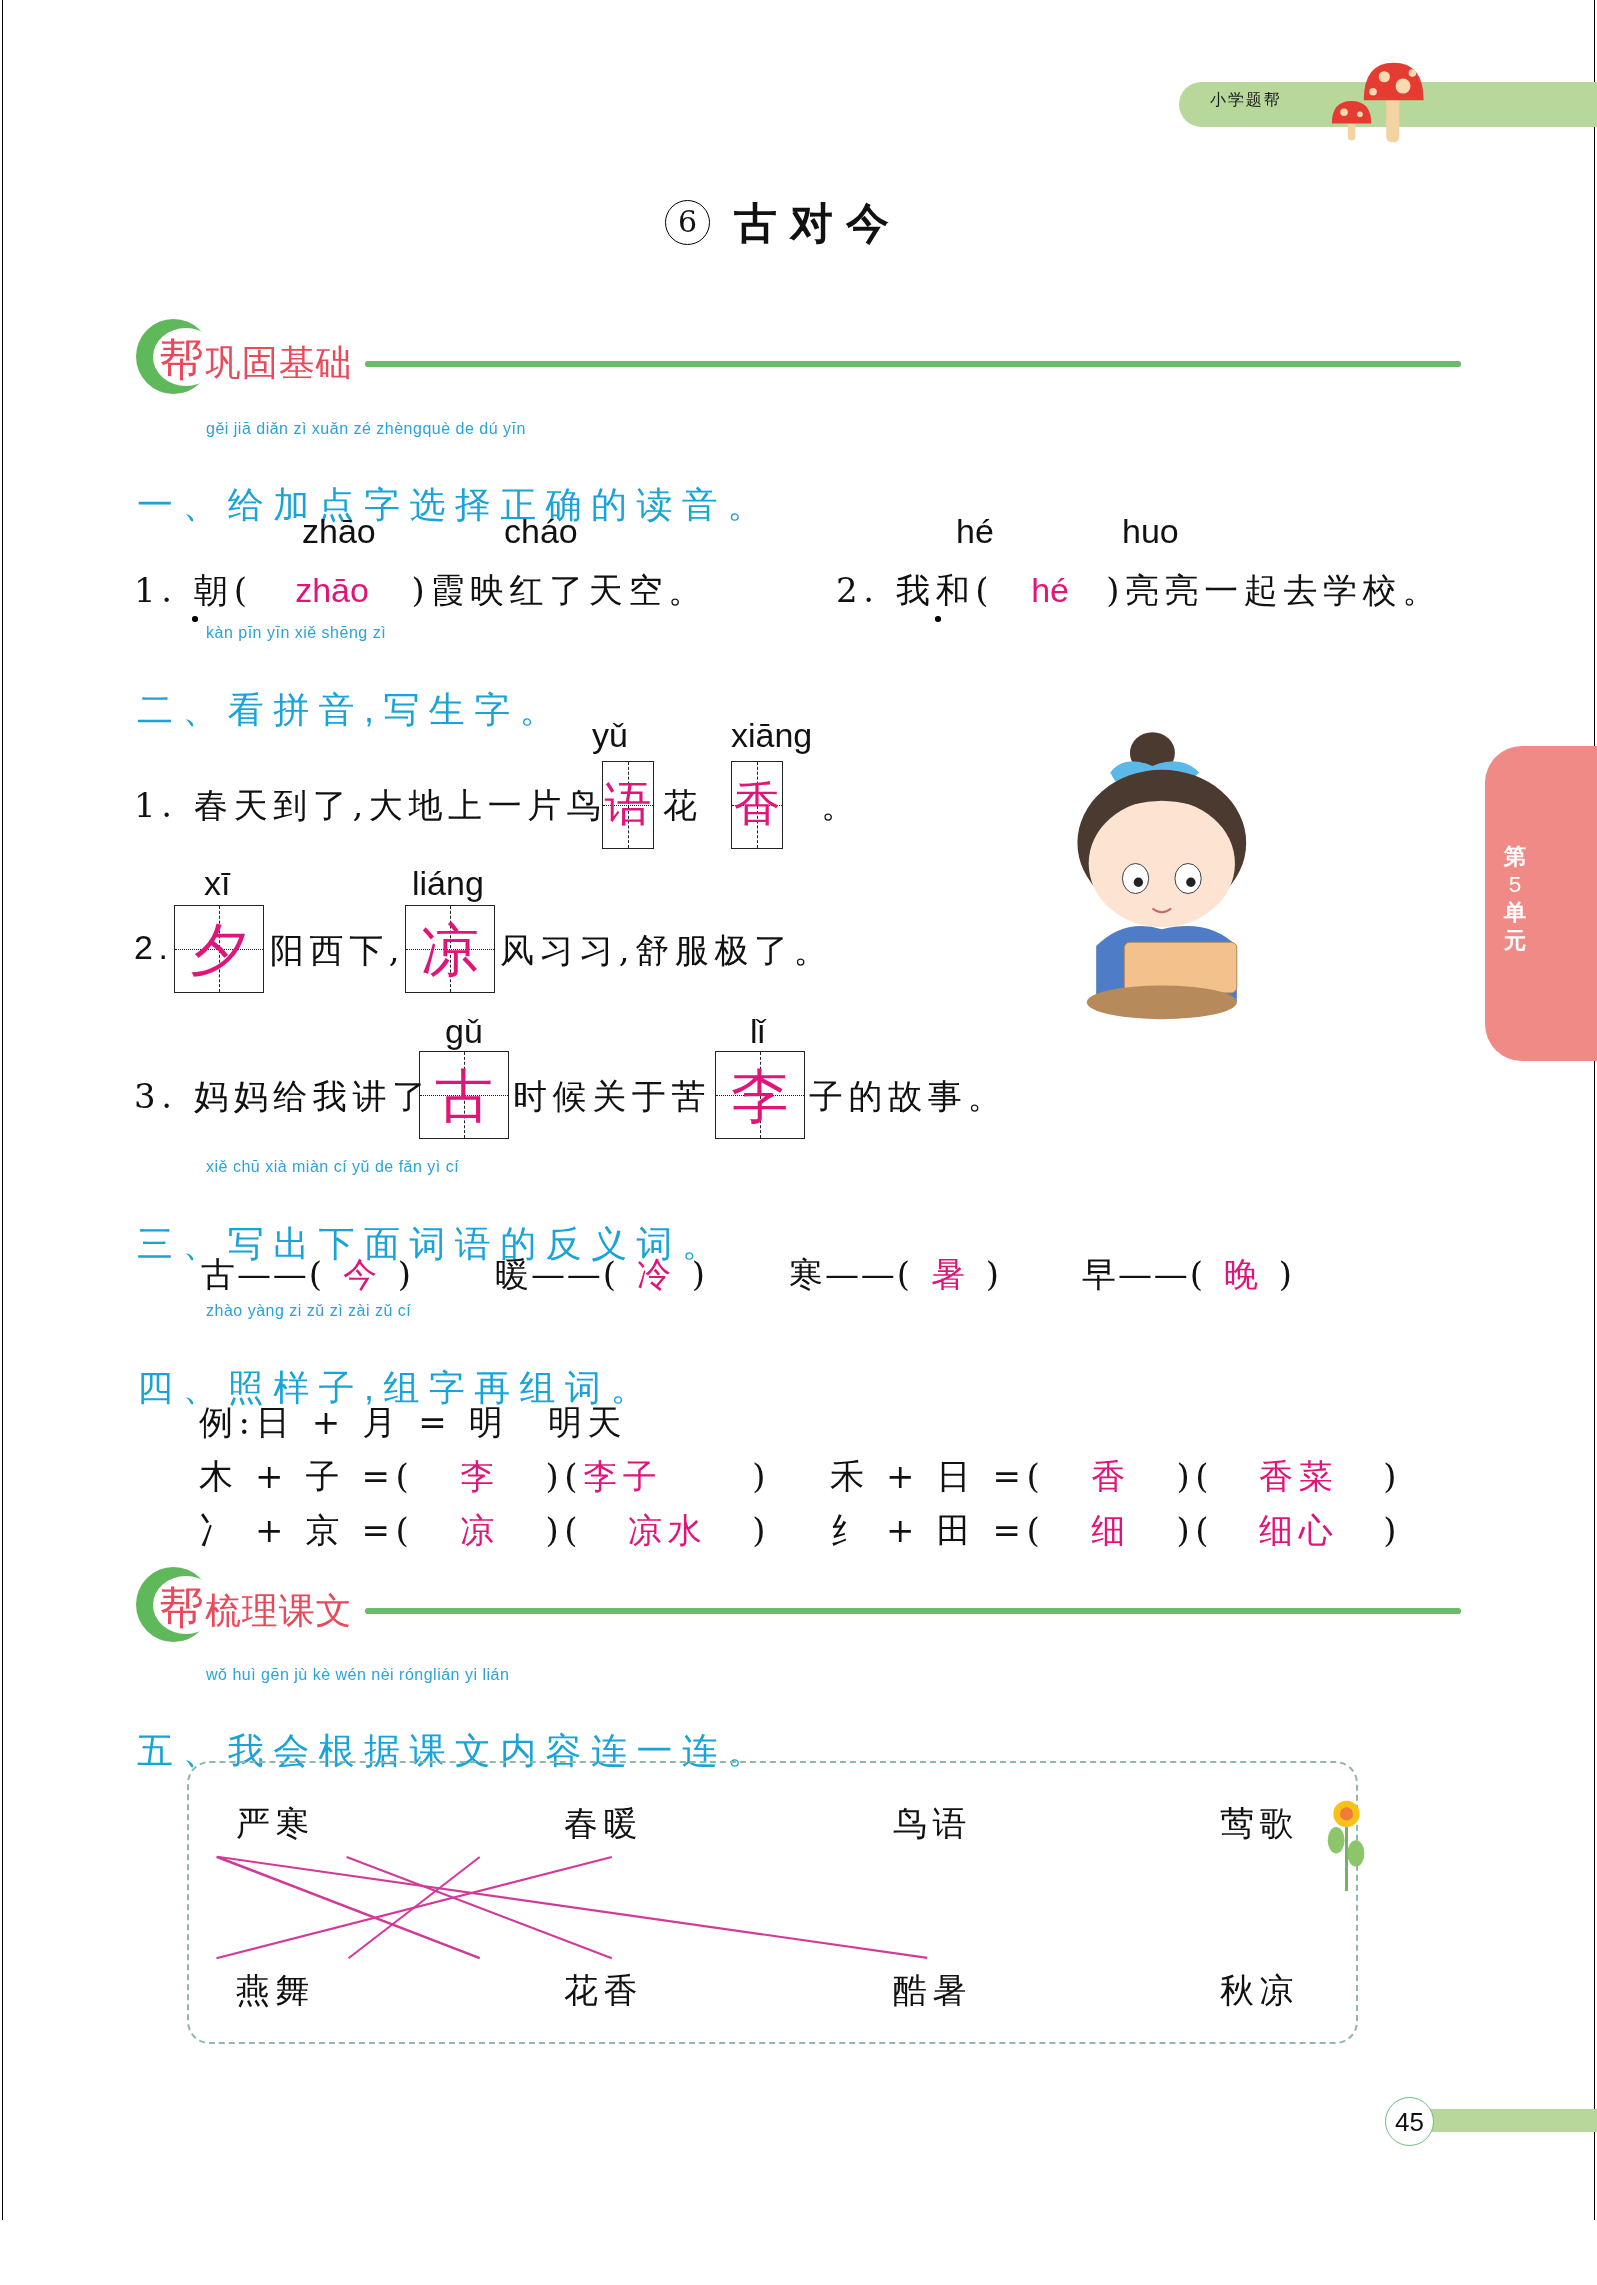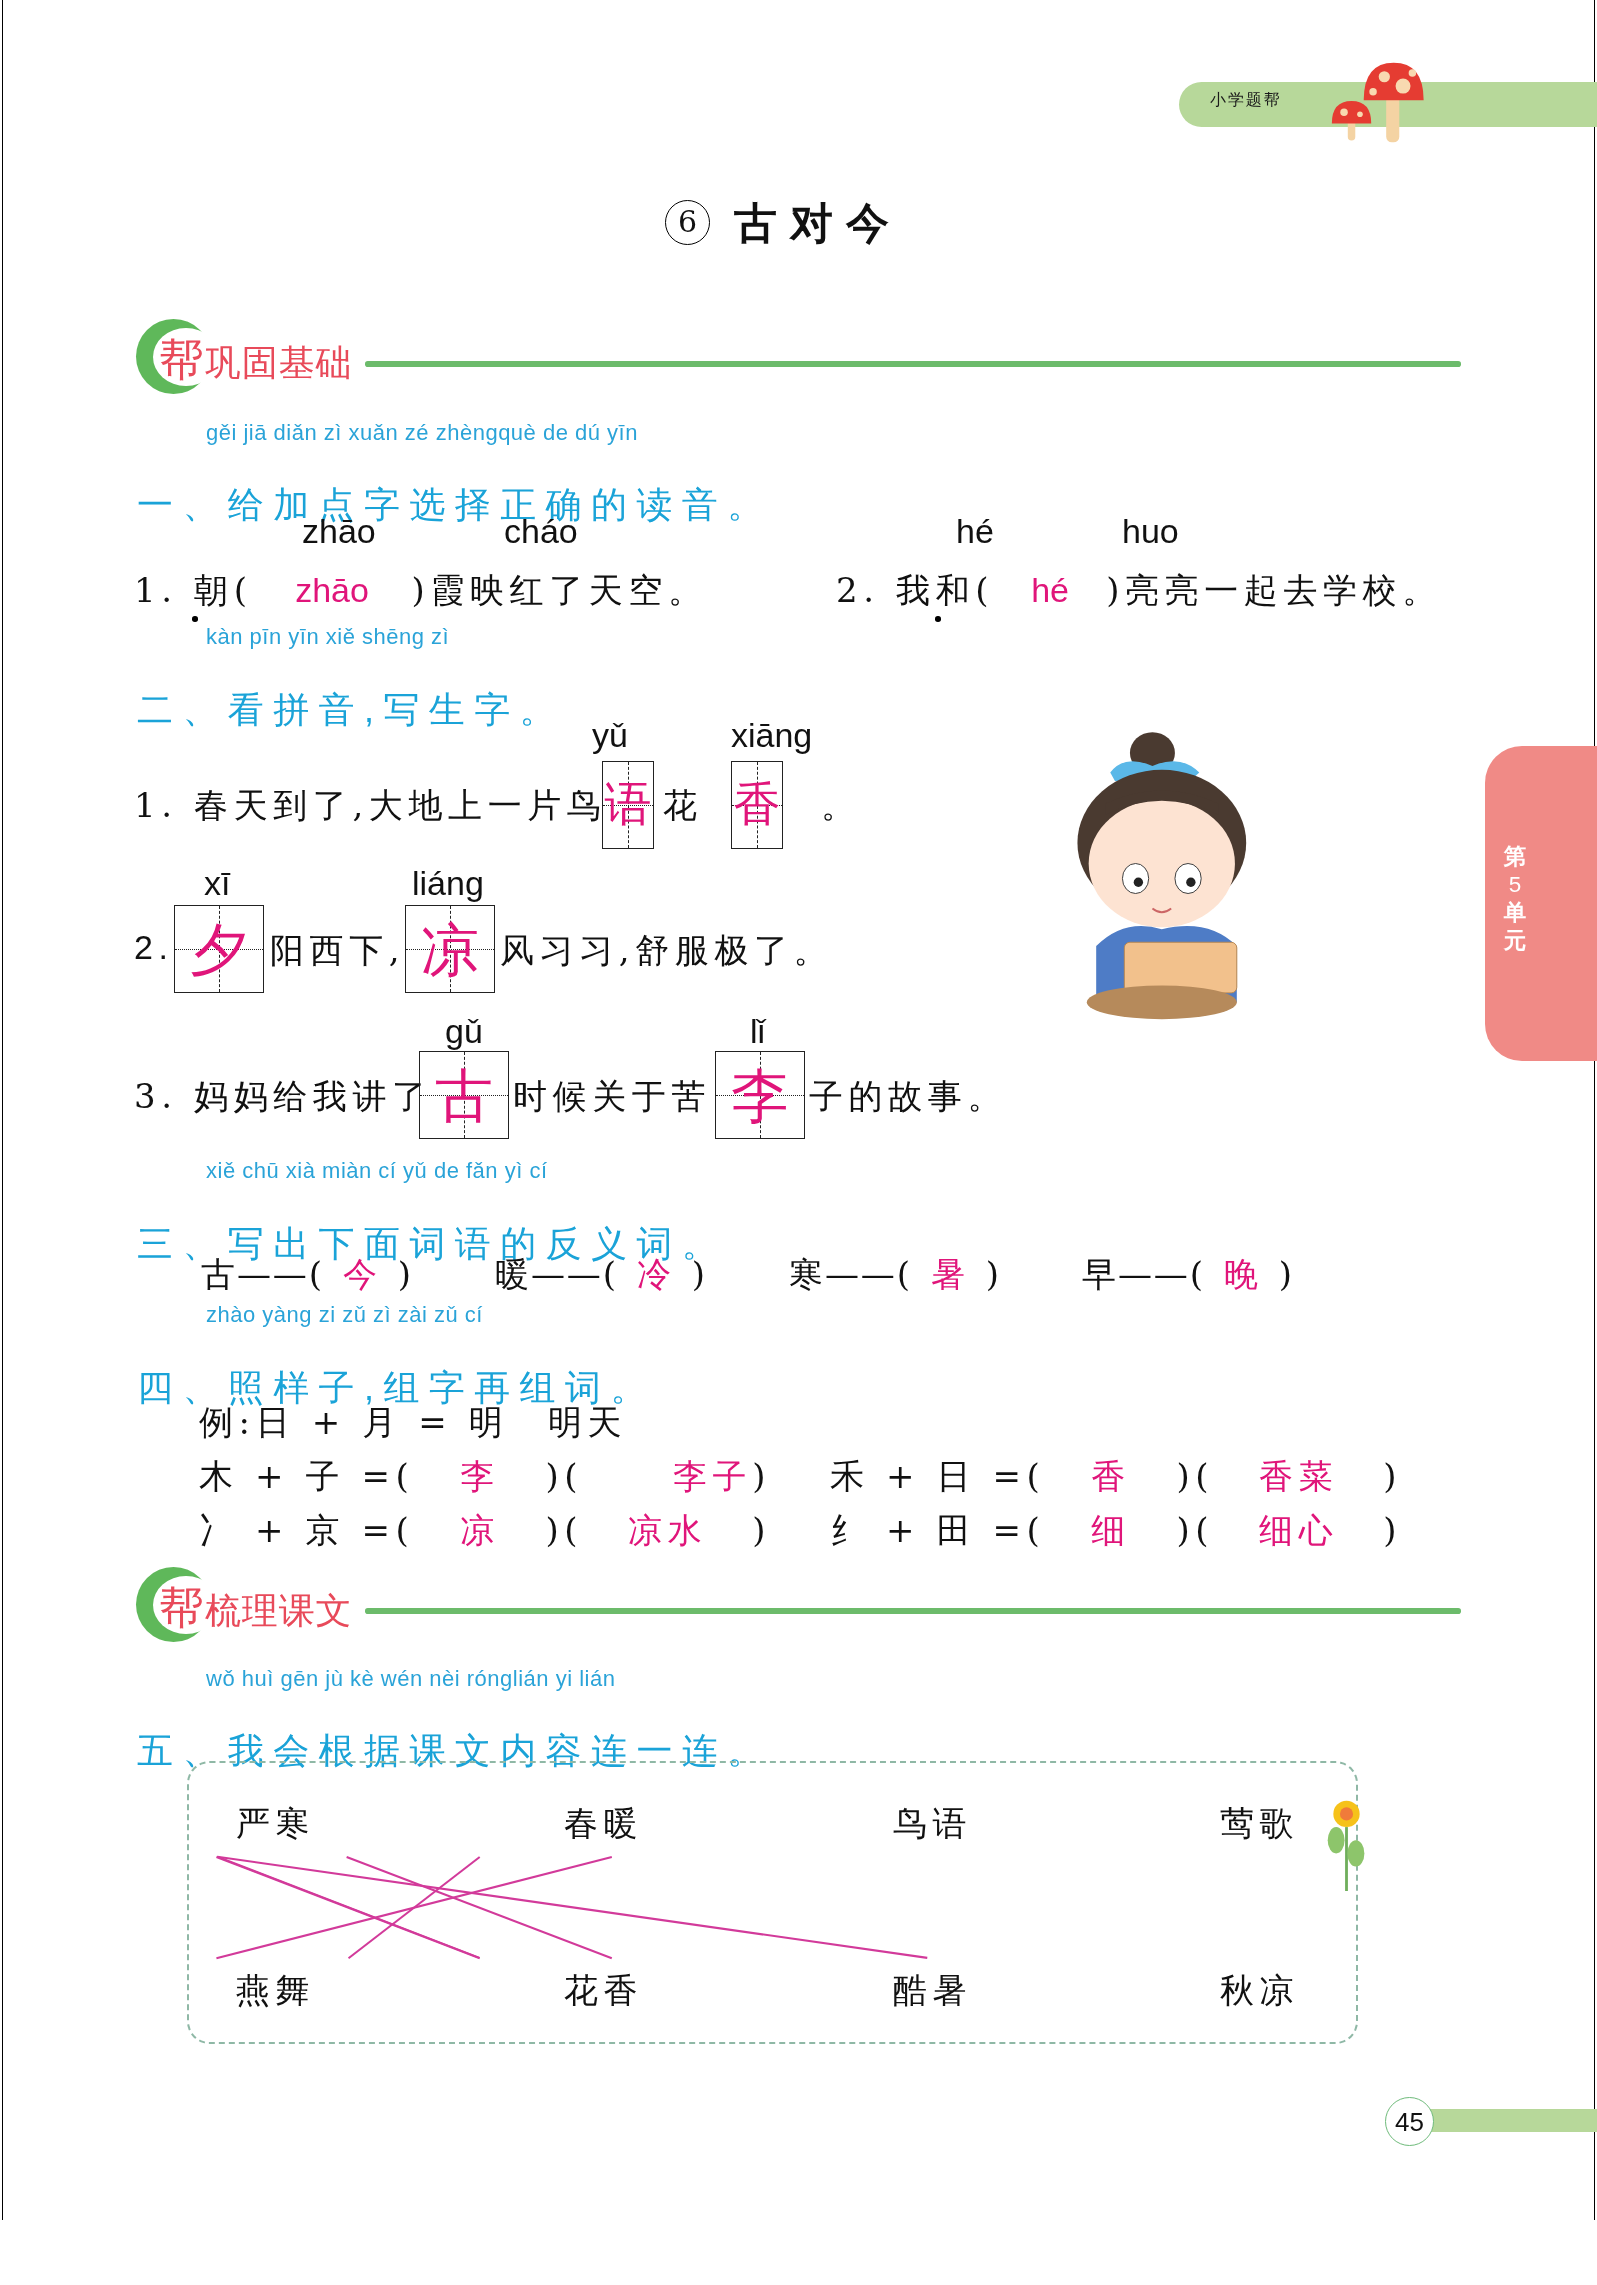--- a/index.html
+++ b/index.html
@@ -20,21 +20,21 @@
   .title .num { display:inline-block; width:43px; height:43px; border:1.9px solid #000; border-radius:50%;
                 font-size:30px; text-align:center; line-height:41px; letter-spacing:0; font-weight:normal;
                 margin-right:24px; vertical-align:middle; position:relative; top:-3.7px; }
   .sec-c { left:136px; width:75px; height:75px; border-radius:50%; background:#5fb85a; }
   .sec-c::after { content:""; position:absolute; left:17px; top:9.4px; width:66px; height:58px; background:#fff; border-radius:50%; }
   .sec-label { left:159px; font-size:36px; font-weight:normal; color:#e84a5a; letter-spacing:0.9px; z-index:2; }
   .sec-label .big { font-size:45px; }
   .sec-line { left:365px; height:5.6px; background:#6cbb6b; width:1096px; border-radius:2.8px; }
 
   
-  .py-hint { font-size:22px; color:#2aa3d8; letter-spacing:0.5px; }
+  .py-hint { font-size:16px; color:#2aa3d8; letter-spacing:0.5px; }
   .q-head { font-size:36px; color:#1aa3d8; font-weight:normal; letter-spacing:9.4px;margin-top:26px; }
 
   .txt { font-size:34px; letter-spacing:5.6px; }
   .ans { color:#e0157a; }
   .py-black { font-size:34px; }
   .dot { position:absolute; width:5.6px; height:5.6px; background:#000; border-radius:50%; }
 
   
   .box { position:absolute; width:88px; height:88px; border:1.9px solid #222; box-sizing:border-box; }
   .box::before { content:""; position:absolute; left:0; right:0; top:50%; border-top:1.9px dotted #222; }
@@ -180,21 +180,21 @@
 <div class="abs txt serif" style="left:1082px;top:1252px;letter-spacing:1.9px">
   <span>早——(</span><span class="ans" style="padding:0 19px">晚</span><span>)</span>
 </div>
 
 <div class="abs py-hint sans" style="left:206px;top:1302px">zhào yàng  zi     zǔ  zì  zài  zǔ  cí</div>
 <div class="abs q-head sans" style="left:137px;top:1338px">四、照样子,组字再组词。</div>
 <div class="abs txt serif" style="left:199px;top:1400px">例:日 + 月 = 明</div>
 <div class="abs txt serif" style="left:548px;top:1400px">明天</div>
 
 <div class="abs txt serif" style="left:199px;top:1454px">
-  <span>木 + 子 =(</span><span class="ans" style="display:inline-block;width:131px;text-align:center">李</span><span>)(</span><span class="ans" style="display:inline-block;width:169px;text-align:right">李子</span><span>)</span>
+  <span>木 + 子 =(</span><span class="ans" style="display:inline-block;width:131px;text-align:center">李</span><span>)(</span><span class="ans" style="display:inline-block;width:169px;text-align:left">李子</span><span>)</span>
 </div>
 <div class="abs txt serif" style="left:830px;top:1454px">
   <span>禾 + 日 =(</span><span class="ans" style="display:inline-block;width:131px;text-align:center">香</span><span>)(</span><span class="ans" style="display:inline-block;width:169px;text-align:center">香菜</span><span>)</span>
 </div>
 <div class="abs txt serif" style="left:199px;top:1508px">
   <span>冫 + 京 =(</span><span class="ans" style="display:inline-block;width:131px;text-align:center">凉</span><span>)(</span><span class="ans" style="display:inline-block;width:169px;text-align:center">凉水</span><span>)</span>
 </div>
 <div class="abs txt serif" style="left:830px;top:1508px">
   <span>纟 + 田 =(</span><span class="ans" style="display:inline-block;width:131px;text-align:center">细</span><span>)(</span><span class="ans" style="display:inline-block;width:169px;text-align:center">细心</span><span>)</span>
 </div>

